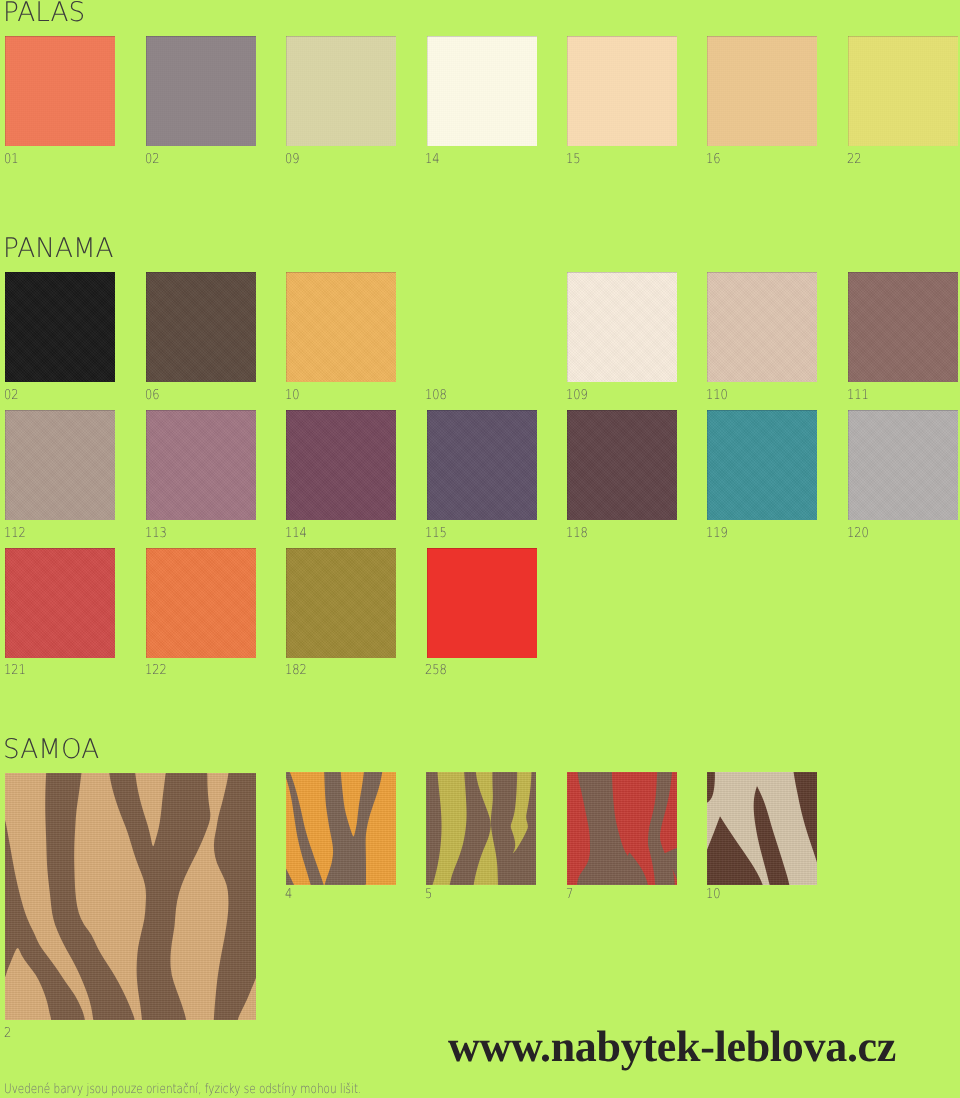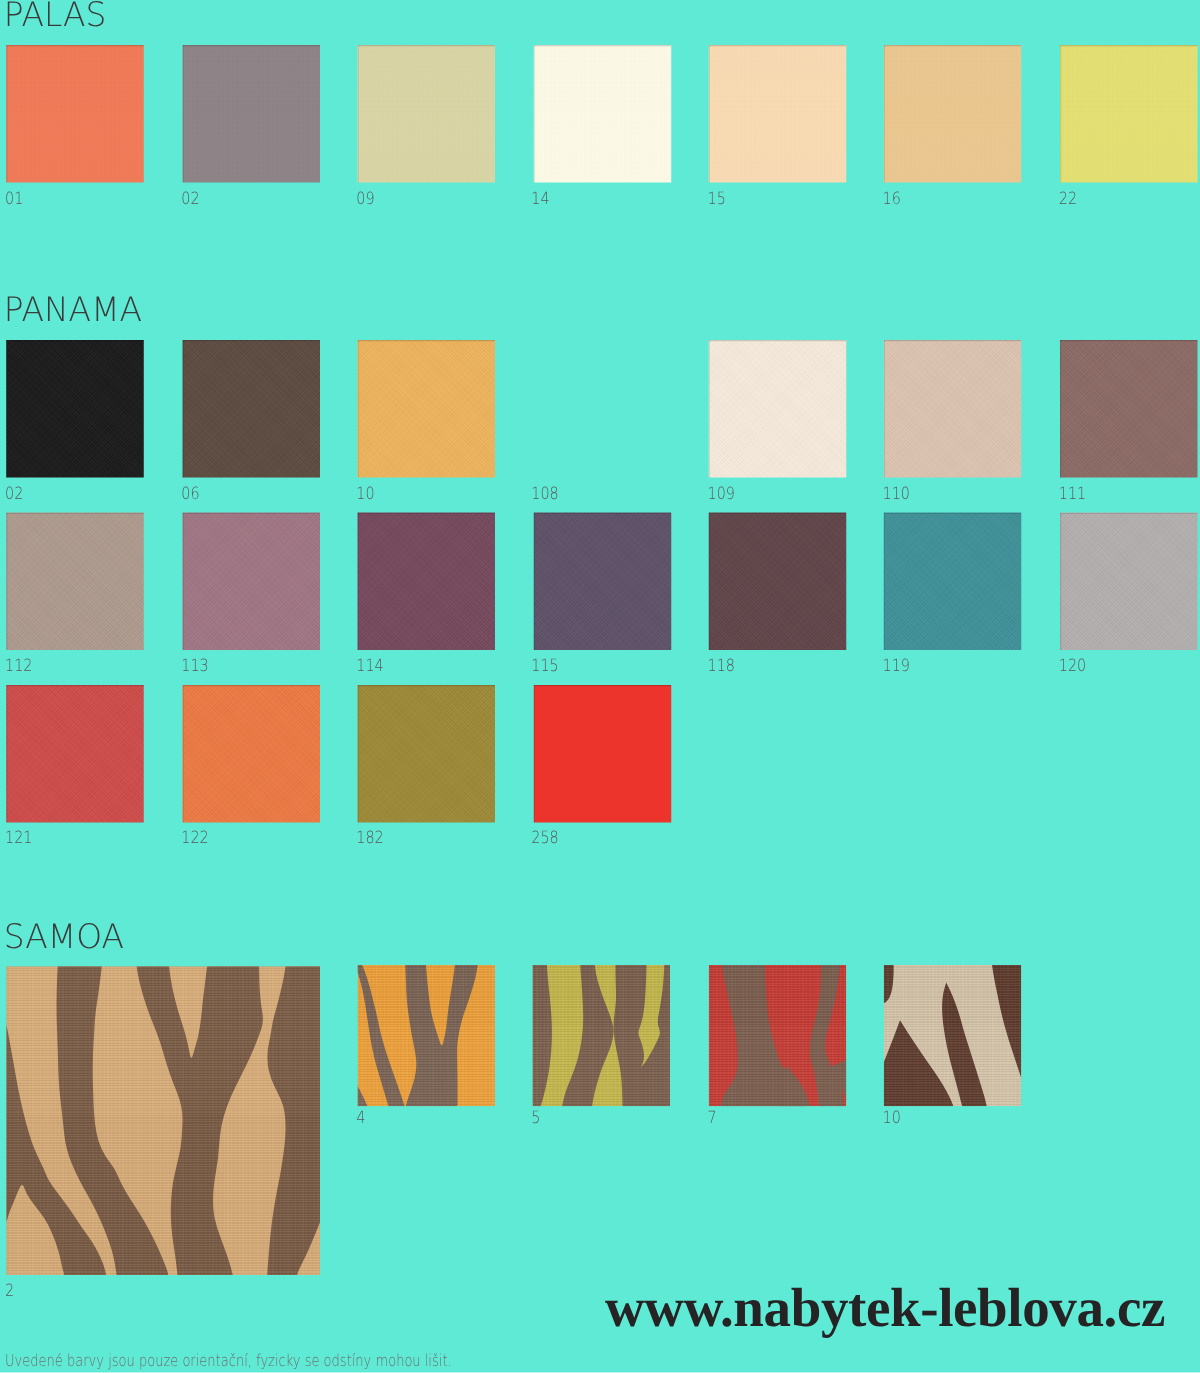--- a/index.html
+++ b/index.html
@@ -1,21 +1,21 @@
 <!DOCTYPE html>
 <html><head>
 <meta charset="utf-8">
 <title>Fabric colour chart</title>
 <style>
 html,body{margin:0;padding:0;background:#fff;}
 body{width:960px;height:1098px;overflow:hidden;
      font-family:"Liberation Sans",sans-serif;
      -webkit-font-smoothing:antialiased;
      text-rendering:geometricPrecision;}
-.page{position:relative;width:960px;height:1098px;background:#5eead4;}
+.page{position:relative;width:960px;height:1098px;background:#bef264;}
 
 .sec-title{
   position:absolute; font-family:"DejaVu Sans",sans-serif;
   font-weight:200; font-size:27px; line-height:1;
   color:#3b3b3b; white-space:nowrap;
   transform:scaleX(0.975); transform-origin:left top;
 }
 .swatch{position:absolute;overflow:hidden;
   box-shadow: inset 0 1px 0 rgba(0,0,0,.16), inset 1px 0 0 rgba(0,0,0,.10);
 }
@@ -171,14 +171,14 @@
         <g fill="#5E3C2E">
           <path d="M-12 -14Q7.5 -14 7.75 -5Q8 4 7.8 8Q7.6 12 7.2 15.5Q6.8 19 6 22Q5.2 25 3.9 27Q2.6 29 0.8 30Q-1 31 -6.5 31.25L-12 31.5Z"></path>
           <path d="M50 14Q54 22 56 27Q58 32 59.75 37.5Q61.5 43 63 48.5Q64.5 54 66.25 59.5Q68 65 69.75 70.5Q71.5 76 73.25 81.5Q75 87 76.75 92.5Q78.5 98 80.25 104Q82 110 82.5 113.5Q83 117 73.5 117Q64 117 63 113.5Q62 110 60.5 104Q59 98 57.5 92.5Q56 87 54.5 81.5Q53 76 51.75 70.5Q50.5 65 49.5 59.5Q48.5 54 47.75 48.5Q47 43 46.75 37.5Q46.5 32 47 27Q47.5 22 48.75 18L50 14Z"></path>
           <path d="M85 -12Q86.5 0 87.5 6Q88.5 12 89.75 18Q91 24 92.25 30Q93.5 36 95 42Q96.5 48 98.25 54Q100 60 102 66Q104 72 106 78Q108 84 110 90Q112 96 114 102Q116 108 117 112.5Q118 117 122 117Q126 117 126 52.5L126 -12Z"></path>
           <path d="M13 44Q18 52 21 56.5Q24 61 27 65.5Q30 70 33.5 75Q37 80 40.5 85Q44 90 47 95Q50 100 52.5 105Q55 110 56 113.5Q57 117 22.5 117Q-12 117 -12 111.5Q-12 106 -10.5 103Q-9 100 -7 95Q-5 90 -3 85Q-1 80 1 75Q3 70 5 65Q7 60 8.5 56Q10 52 11.5 48L13 44Z"></path>
         </g>
       </svg>
     </div>
   <div class="lbl" style="left:705.9px;top:887.5px">10</div>
   <div class="note" style="left:4.4px;top:1082.5px">Uvedené barvy jsou pouze orientační, fyzicky se odstíny mohou lišit.</div>
-  <div class="url" style="left:484px;top:1025.3px">www.nabytek-leblova.cz</div>
+  <div class="url" style="left:448px;top:1025.3px">www.nabytek-leblova.cz</div>
 </div>
 
 </body></html>

